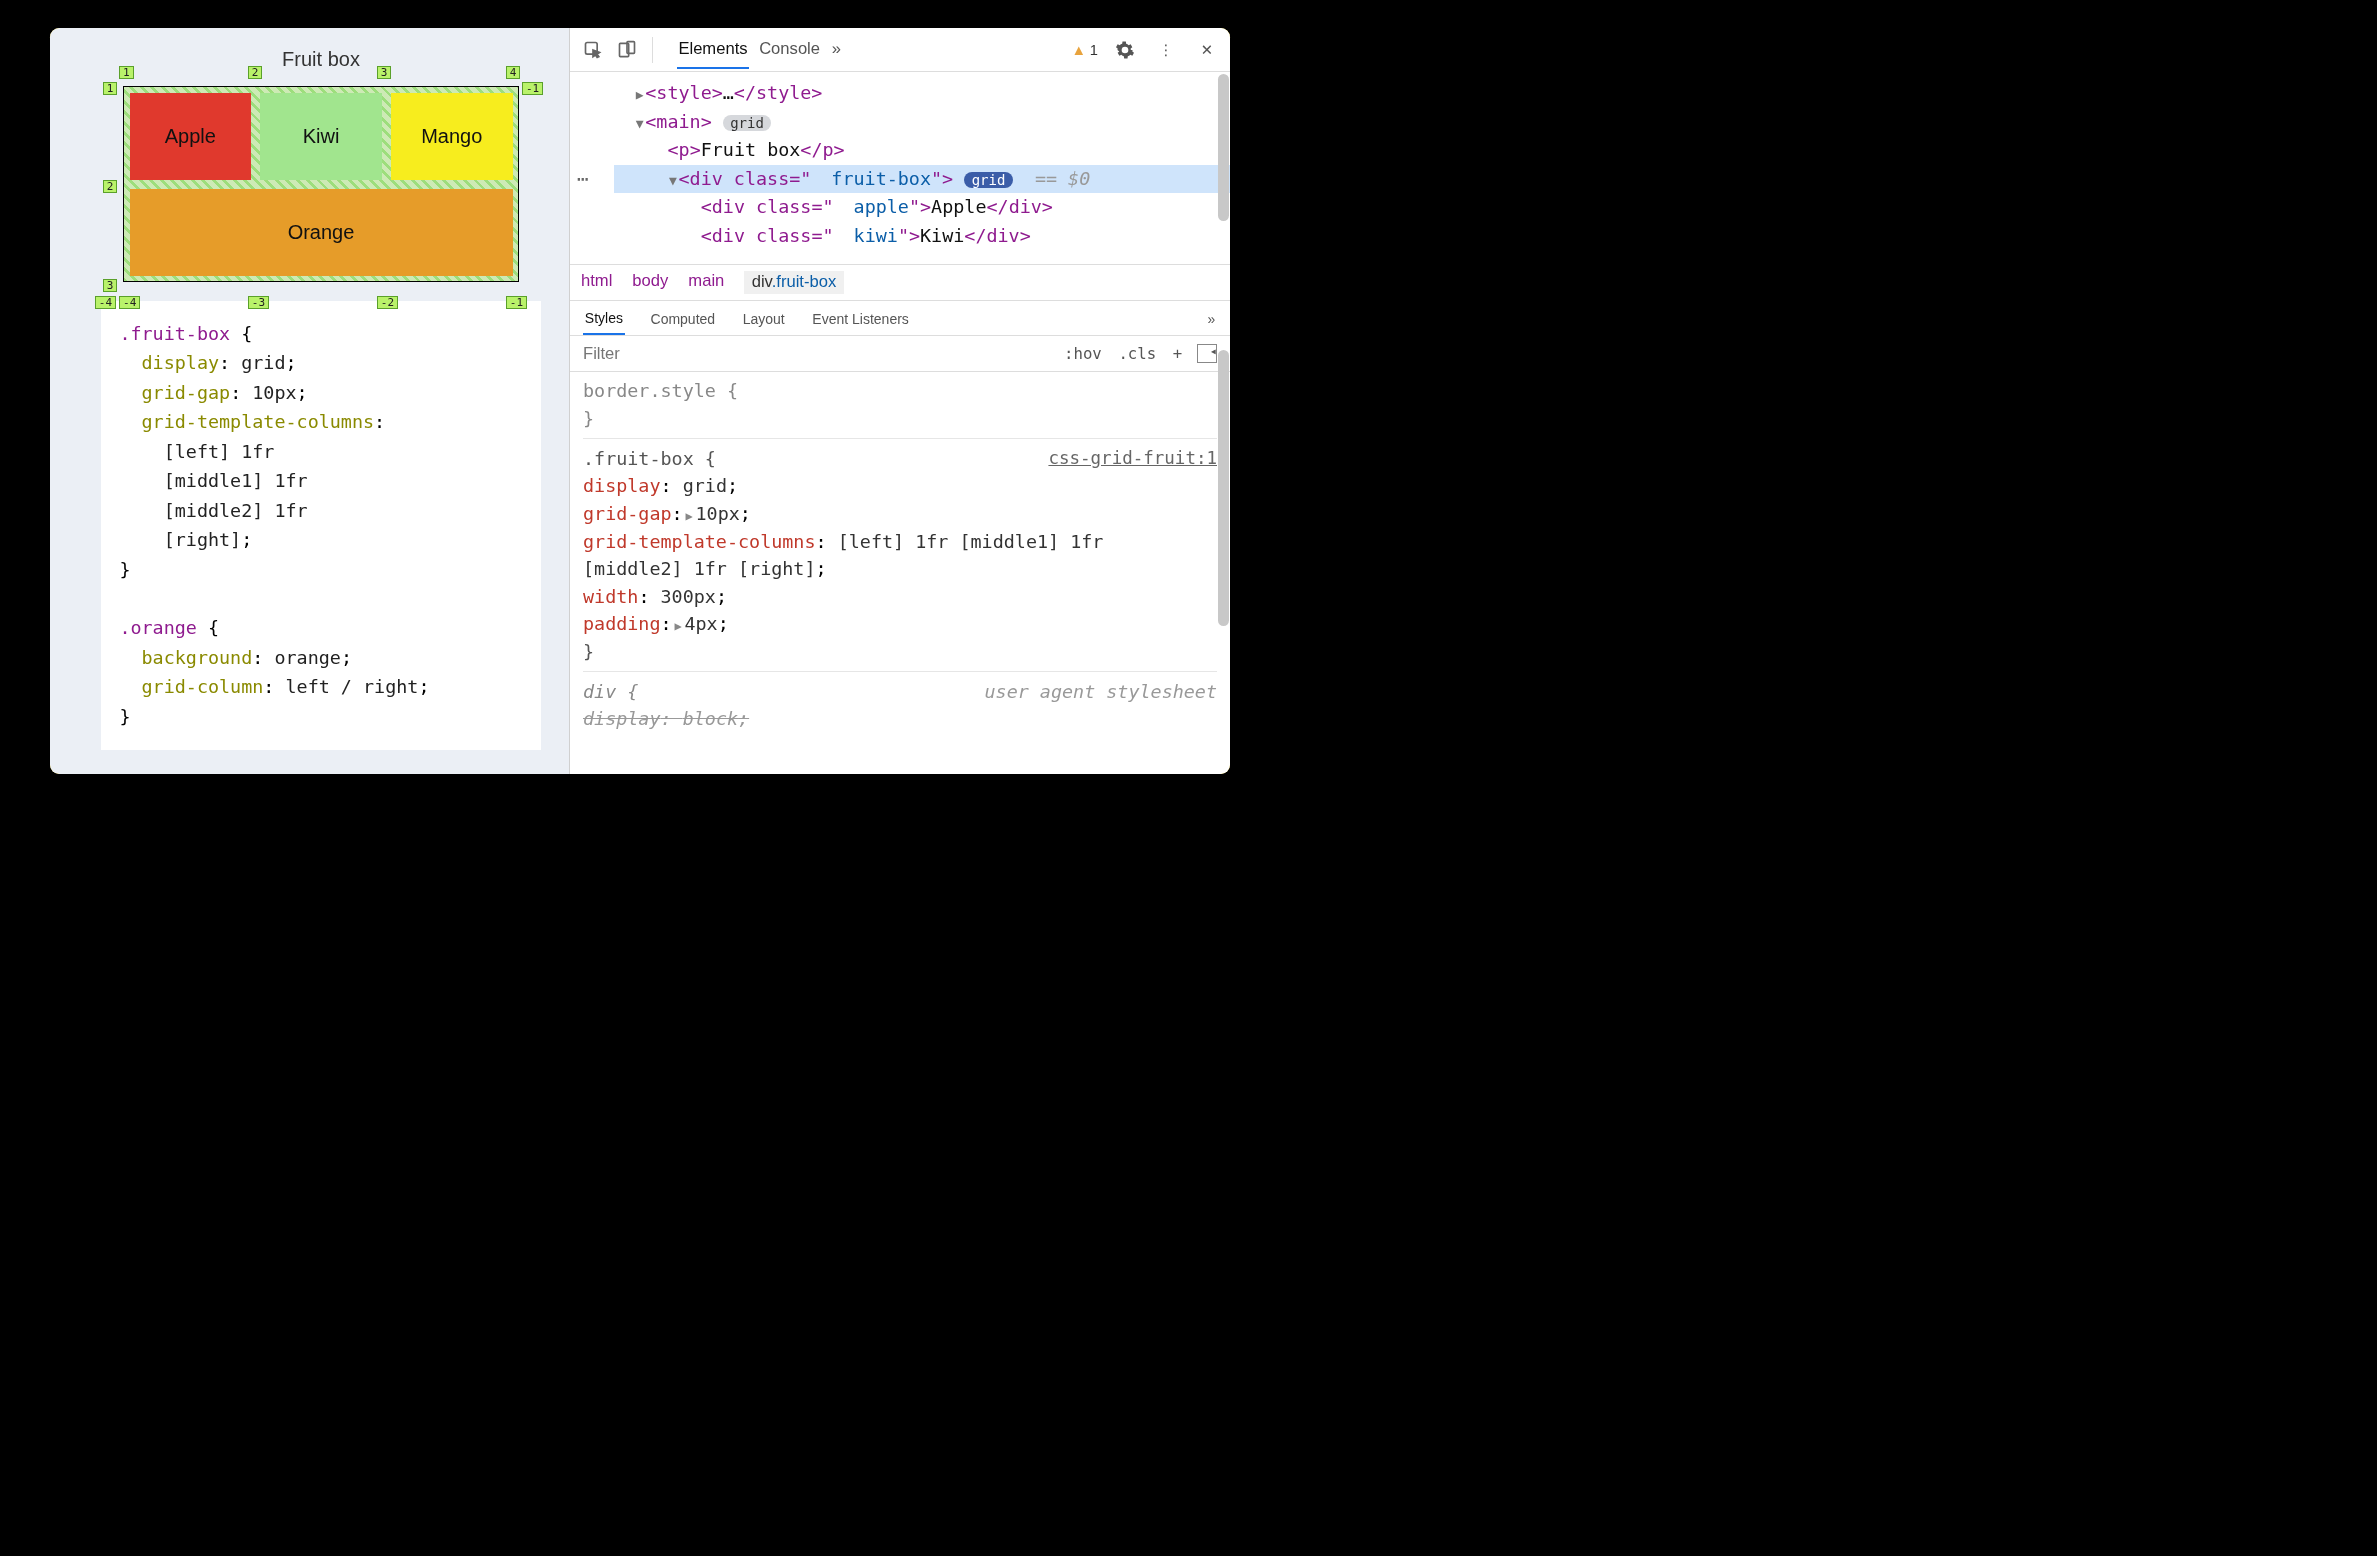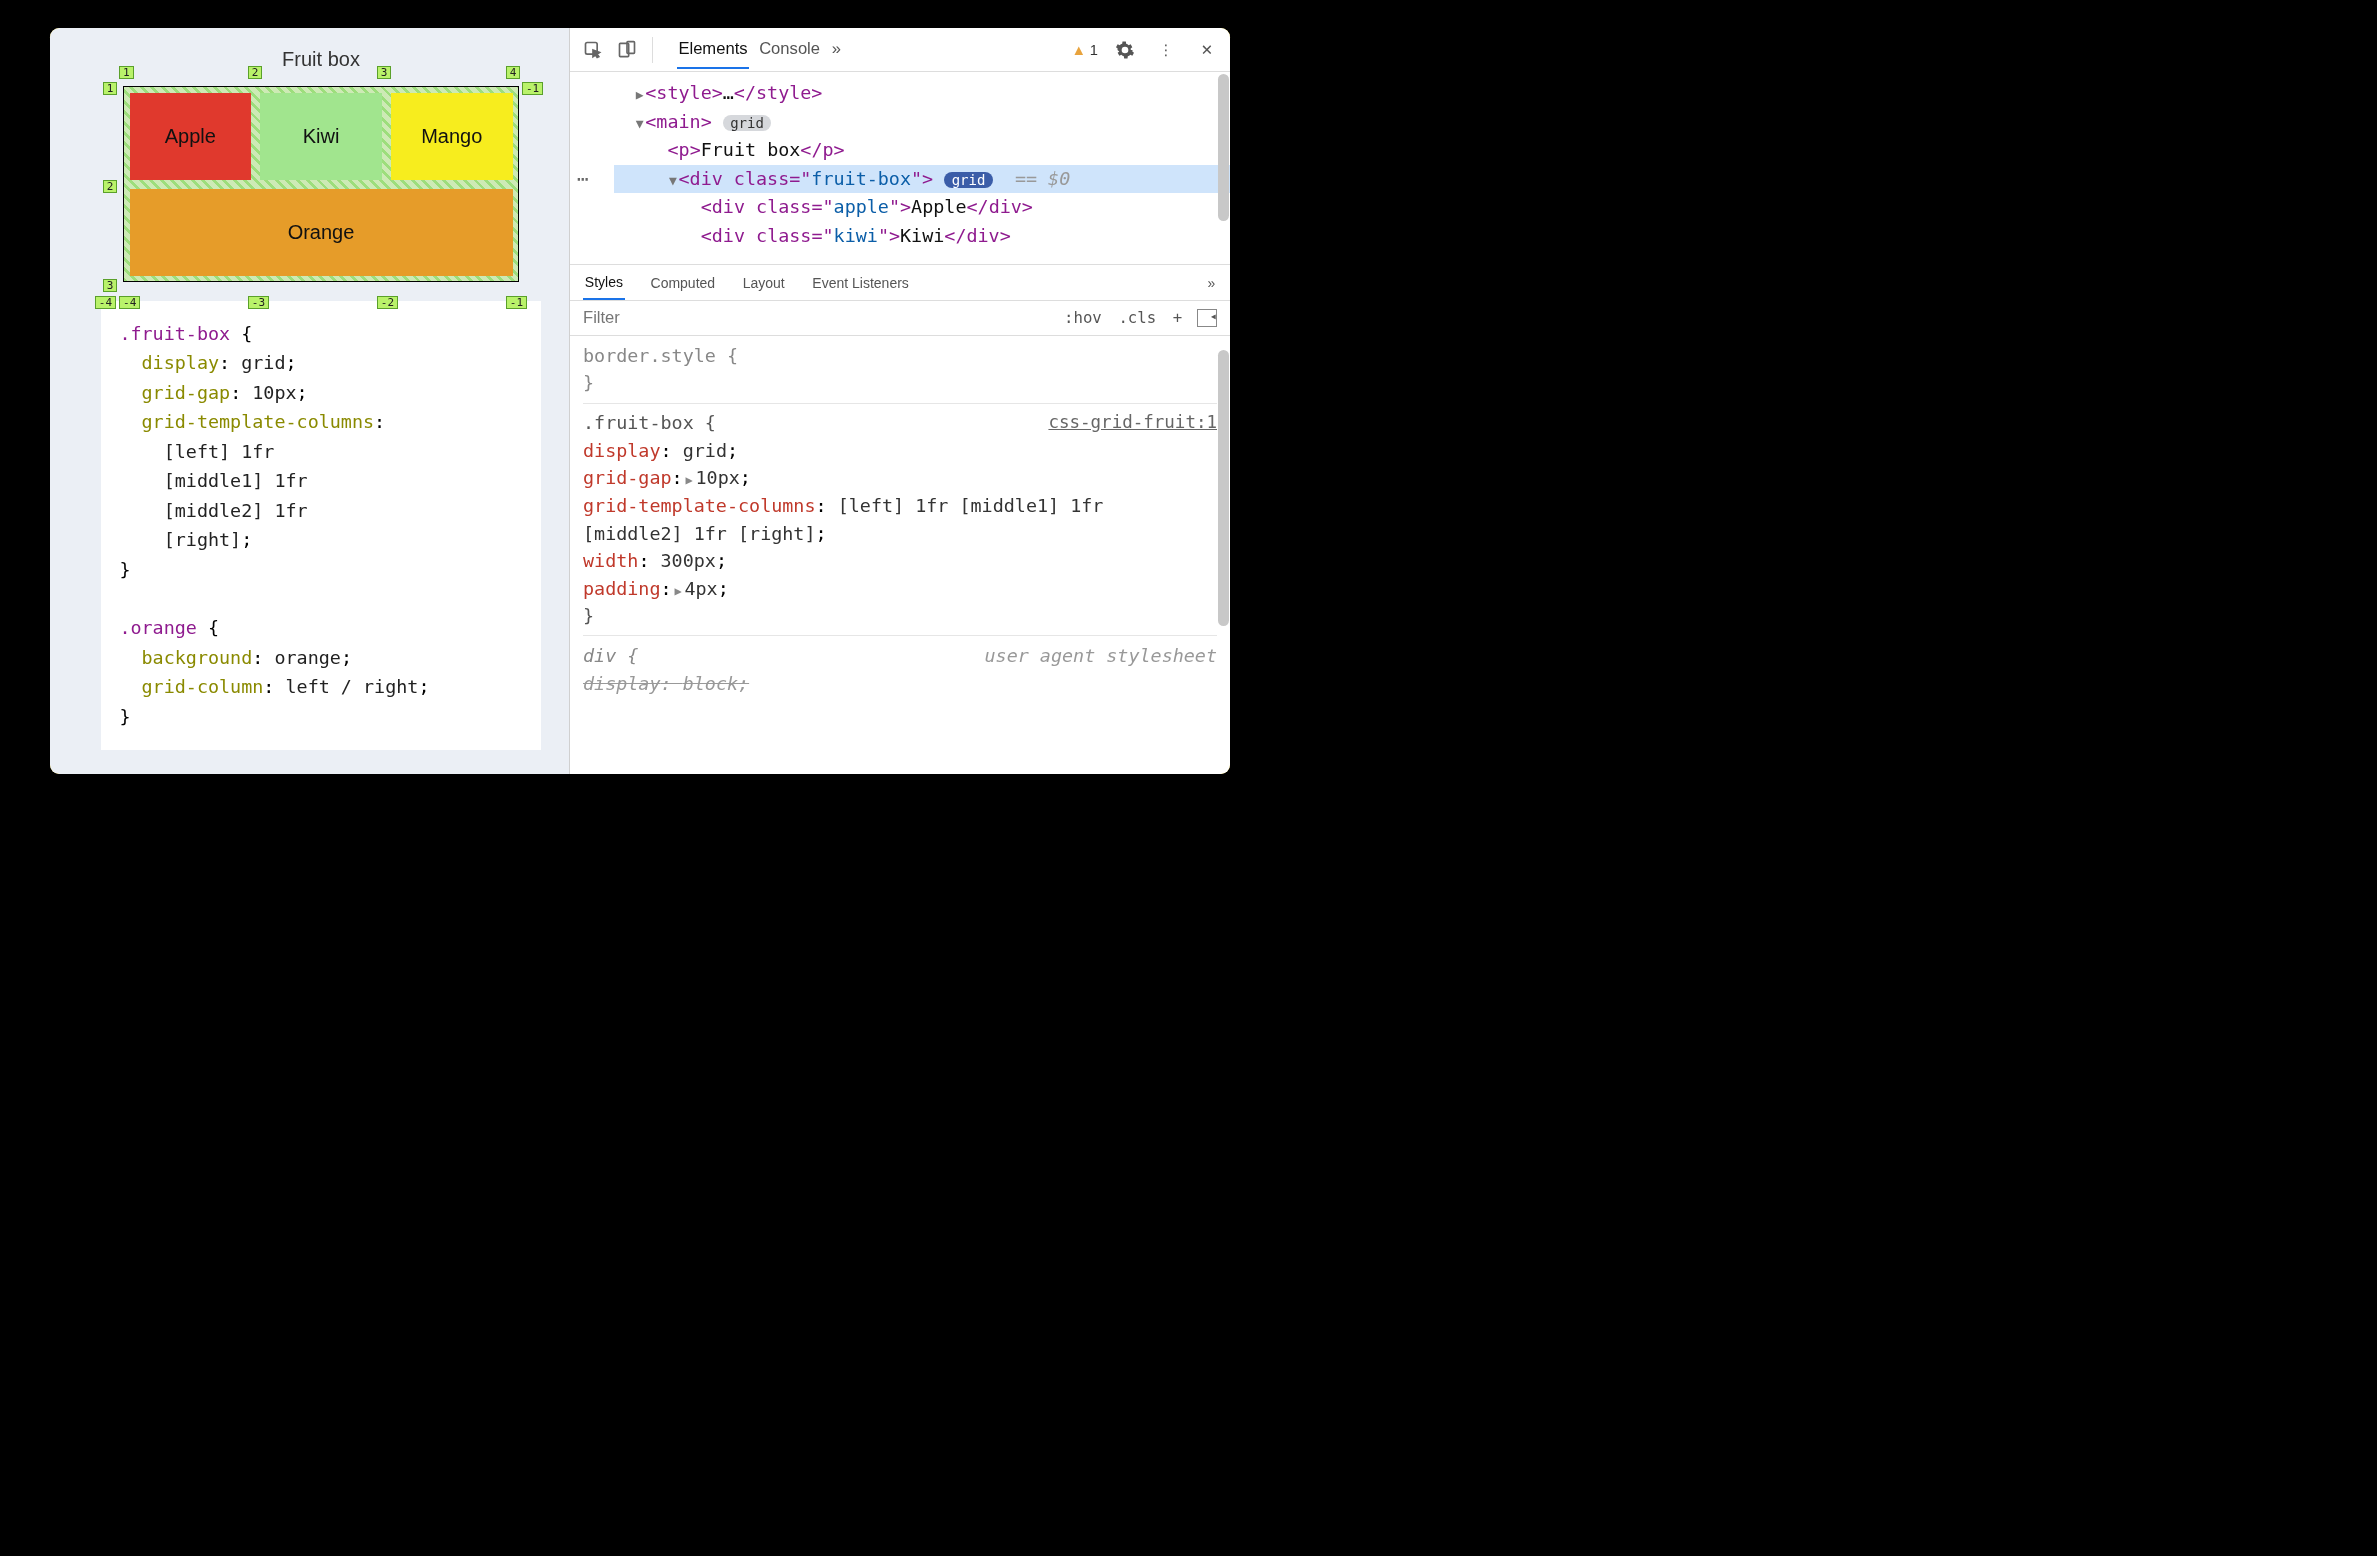--- a/index.html
+++ b/index.html
@@ -104,21 +104,21 @@
     padding: 7.4px 0 5.5px 44px;
     border-bottom:0.9px solid #ddd;
     overflow: hidden;
     height: 193px;
     position: relative;
   }
   .dom-line { white-space:pre; padding:0 9.2px; position:relative; }
   .dom-line.selected { background:#cfe4fb; }
   .dots { position:absolute; left:-37px; color:#666; letter-spacing:1.8px; }
   .tg  { color:#8f1b8f;}
-  .atv { color:#0b5ea8;}
+  .atv { color:#0b5ea8;margin-left:20px;}
   .txt { color:#111;}
   .badge-grid { background:#d6d8dc; color:#333; border-radius:9.2px; padding:0 7.4px; font-size:14px;}
   .badge-grid.blue { background:#3b5da8; color:#fff;}
   .eqzero { color:#999; font-style:italic;}
   .tri { display:inline-block; width:11px; text-align:center; color:#777; font-size:13px; }
 
   .crumbs {
     border-bottom:0.9px solid #ddd;
     padding:5.5px 11px;
     font-size:16.6px;
@@ -259,20 +259,26 @@
 
     <div class="dom-panel">
       <div class="dom-line"> <span class="tri">▶</span><span class="tg">&lt;style&gt;</span><span class="txt">…</span><span class="tg">&lt;/style&gt;</span></div>
       <div class="dom-line"> <span class="tri">▼</span><span class="tg">&lt;main&gt;</span> <span class="badge-grid">grid</span></div>
       <div class="dom-line">    <span class="tg">&lt;p&gt;</span><span class="txt">Fruit box</span><span class="tg">&lt;/p&gt;</span></div>
       <div class="dom-line selected"> <span class="dots">⋯</span>   <span class="tri">▼</span><span class="tg">&lt;div class="</span><span class="atv">fruit-box</span><span class="tg">"&gt;</span> <span class="badge-grid blue">grid</span>  <span class="eqzero">== $0</span></div>
       <div class="dom-line">       <span class="tg">&lt;div class="</span><span class="atv">apple</span><span class="tg">"&gt;</span><span class="txt">Apple</span><span class="tg">&lt;/div&gt;</span></div>
       <div class="dom-line">       <span class="tg">&lt;div class="</span><span class="atv">kiwi</span><span class="tg">"&gt;</span><span class="txt">Kiwi</span><span class="tg">&lt;/div&gt;</span></div>
     </div>
 
+    <div class="crumbs">
+      <span class="crumb">html</span>
+      <span class="crumb">body</span>
+      <span class="crumb">main</span>
+      <span class="crumb sel"><span>div</span><span class="cls">.fruit-box</span></span>
+    </div>
 
     <div class="pane-tabs">
       <div class="pane-tab active">Styles</div>
       <div class="pane-tab">Computed</div>
       <div class="pane-tab">Layout</div>
       <div class="pane-tab">Event Listeners</div>
       <div class="pane-tab pane-more">»</div>
     </div>
 
     <div class="filter-row">

